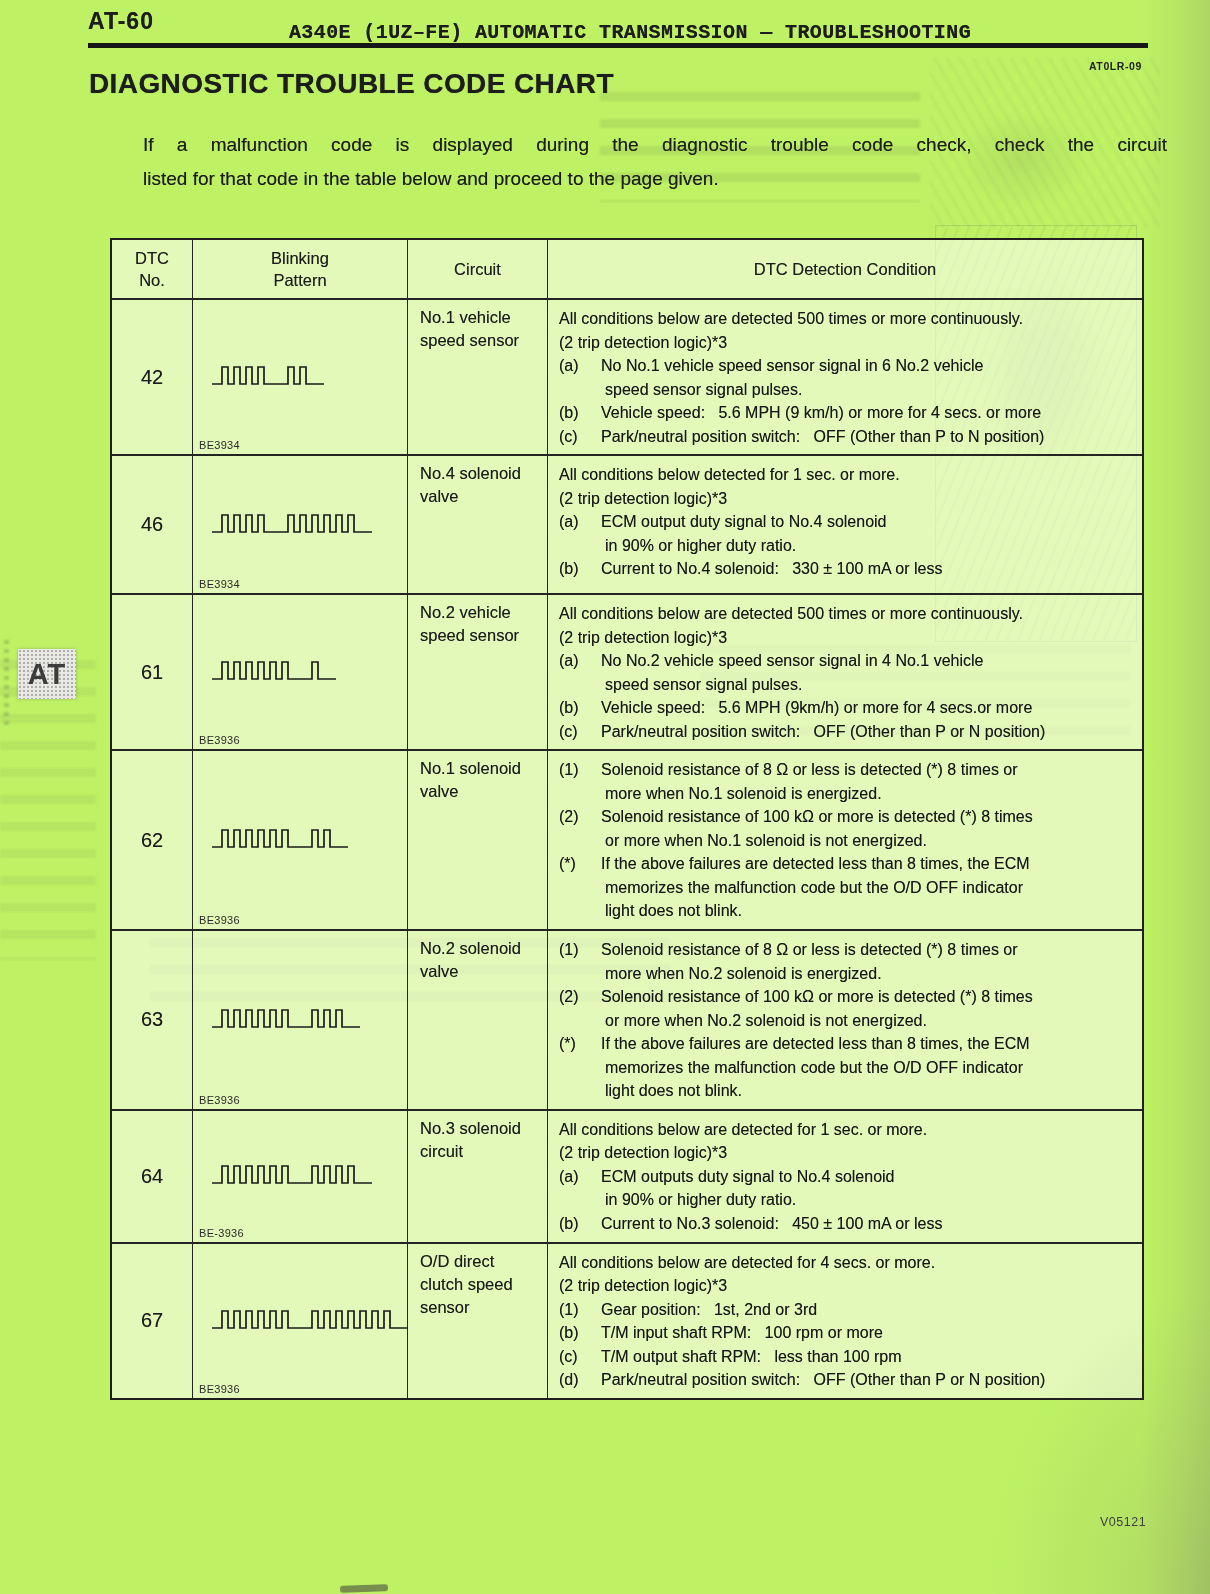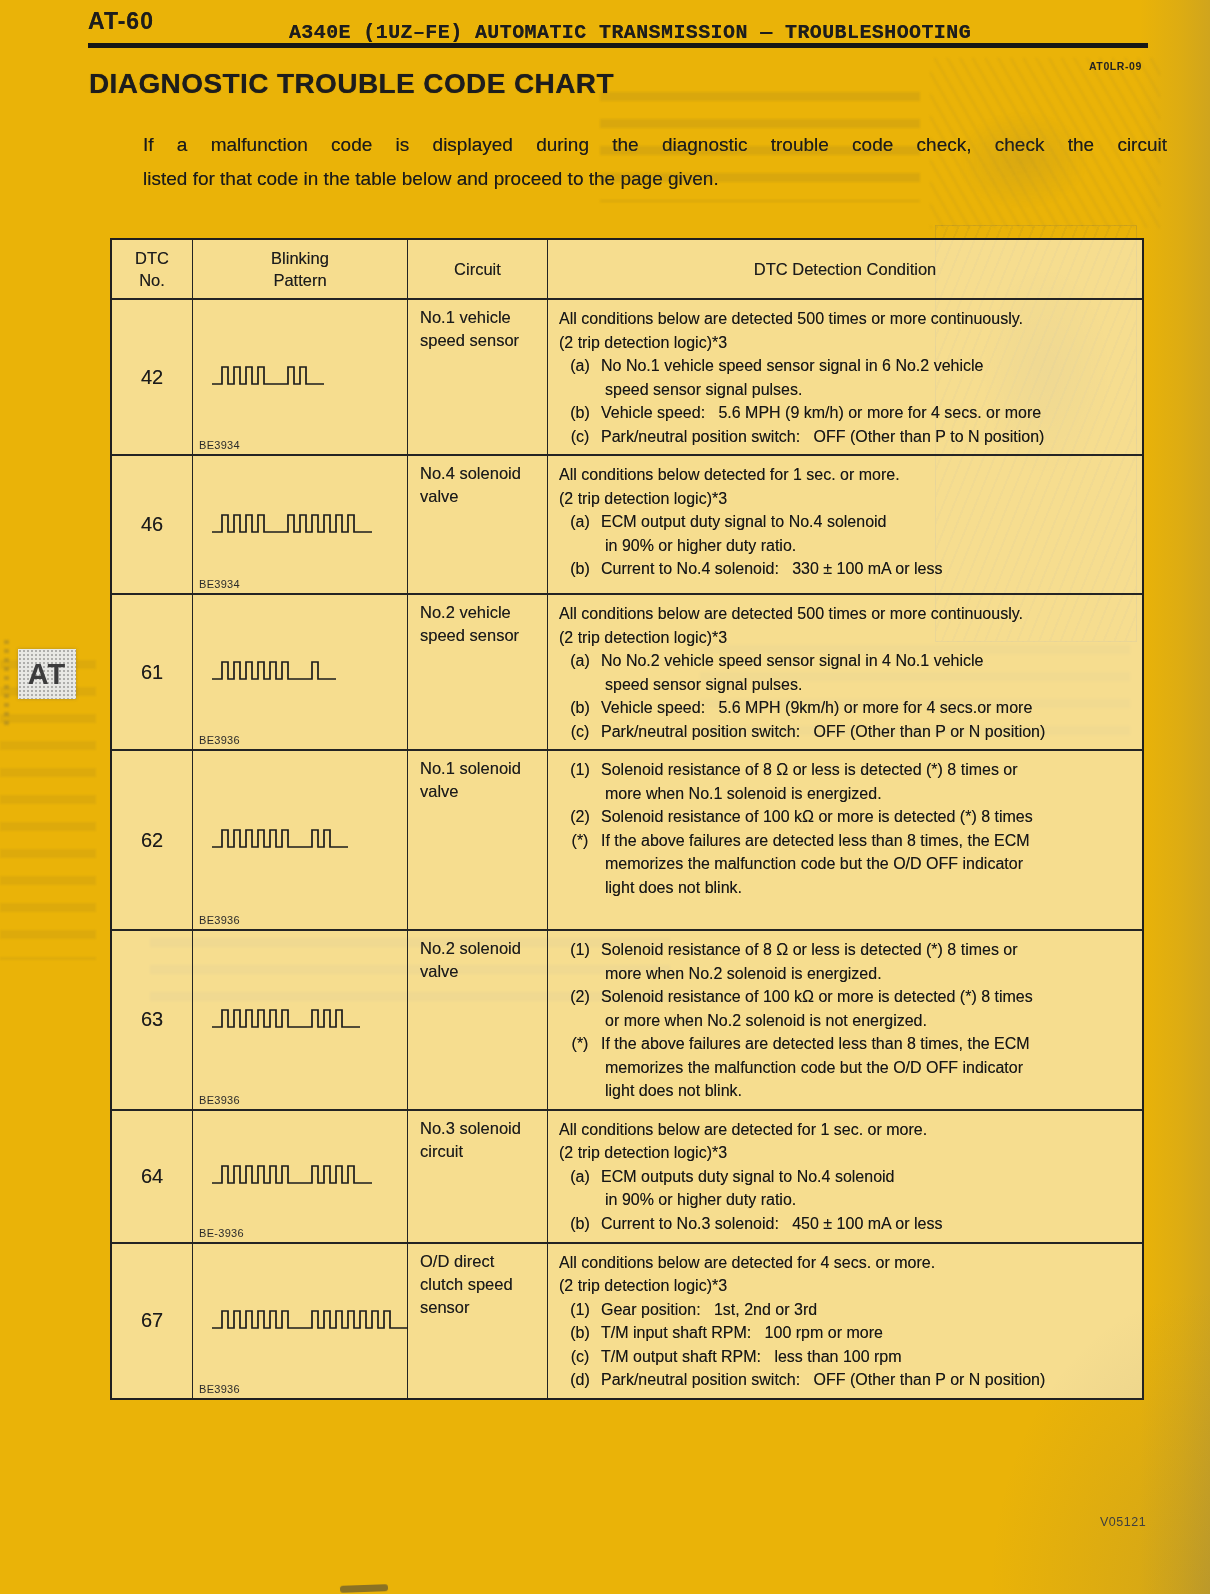--- a/index.html
+++ b/index.html
@@ -1,19 +1,19 @@
 <!DOCTYPE html>
 <html><head>
 <meta charset="utf-8">
 <style>
   html,body{margin:0;padding:0;background:#ffffff;}
   .page{
     position:relative;
     width:1210px;height:1594px;
-    background:#eab308;
+    background:#bef264;
     overflow:hidden;
     font-family:"Liberation Sans", sans-serif;
     color:#1d1d1d;
   }
 
   
   .page-number{
     position:absolute;left:88px;top:8px;
     font-size:23px;font-weight:bold;letter-spacing:1px;
     text-shadow:0 0 .5px rgba(20,20,20,.7);
@@ -79,21 +79,20 @@
   .c-circuit{
     display:flex;align-items:flex-start;
     padding:6px 6px 6px 12px;
     font-size:16.5px;line-height:23px;color:#1b1b1b;
     text-shadow:0 0 .3px rgba(20,20,20,.5);
   }
   .c-cond{
     padding:7px 4px 6px 11px;
     font-size:16px;line-height:23.5px;color:#161616;
     text-shadow:0 0 .3px rgba(20,20,20,.5);
-    text-align:center;
   }
   .cond-line{display:flex;white-space:pre-wrap;}
   .cond-line .tag{flex:0 0 42px;}
   .cond-line.cont{padding-left:46px;}
 
   
   .section-tab{
     position:absolute;left:18px;top:649px;width:58px;height:50px;
     display:flex;align-items:center;justify-content:center;
     font-size:29px;font-weight:bold;color:#3c3c3c;letter-spacing:1px;
@@ -285,20 +284,21 @@
         <div class="circuit-text">
               <div>No.1 solenoid</div>
               <div>valve</div>
             </div>
       </div>
       <div class="cell c-cond">
         <div class="cond-lines">
               <div class="cond-line"><span class="tag">(1)</span><span class="txt">Solenoid resistance of 8 Ω or less is detected (*) 8 times or</span></div>
               <div class="cond-line cont"><span class="txt">more when No.1 solenoid is energized.</span></div>
               <div class="cond-line"><span class="tag">(2)</span><span class="txt">Solenoid resistance of 100 kΩ or more is detected (*) 8 times</span></div>
+              <div class="cond-line cont"><span class="txt">or more when No.1 solenoid is not energized.</span></div>
               <div class="cond-line"><span class="tag">(*)</span><span class="txt">If the above failures are detected less than 8 times, the ECM</span></div>
               <div class="cond-line cont"><span class="txt">memorizes the malfunction code but the O/D OFF indicator</span></div>
               <div class="cond-line cont"><span class="txt">light does not blink.</span></div>
             </div>
       </div>
     </div>
 
     <div class="trow" style="min-height: 177px;">
       <div class="cell c-dtc">
         <span class="dtc-num">63</span>

